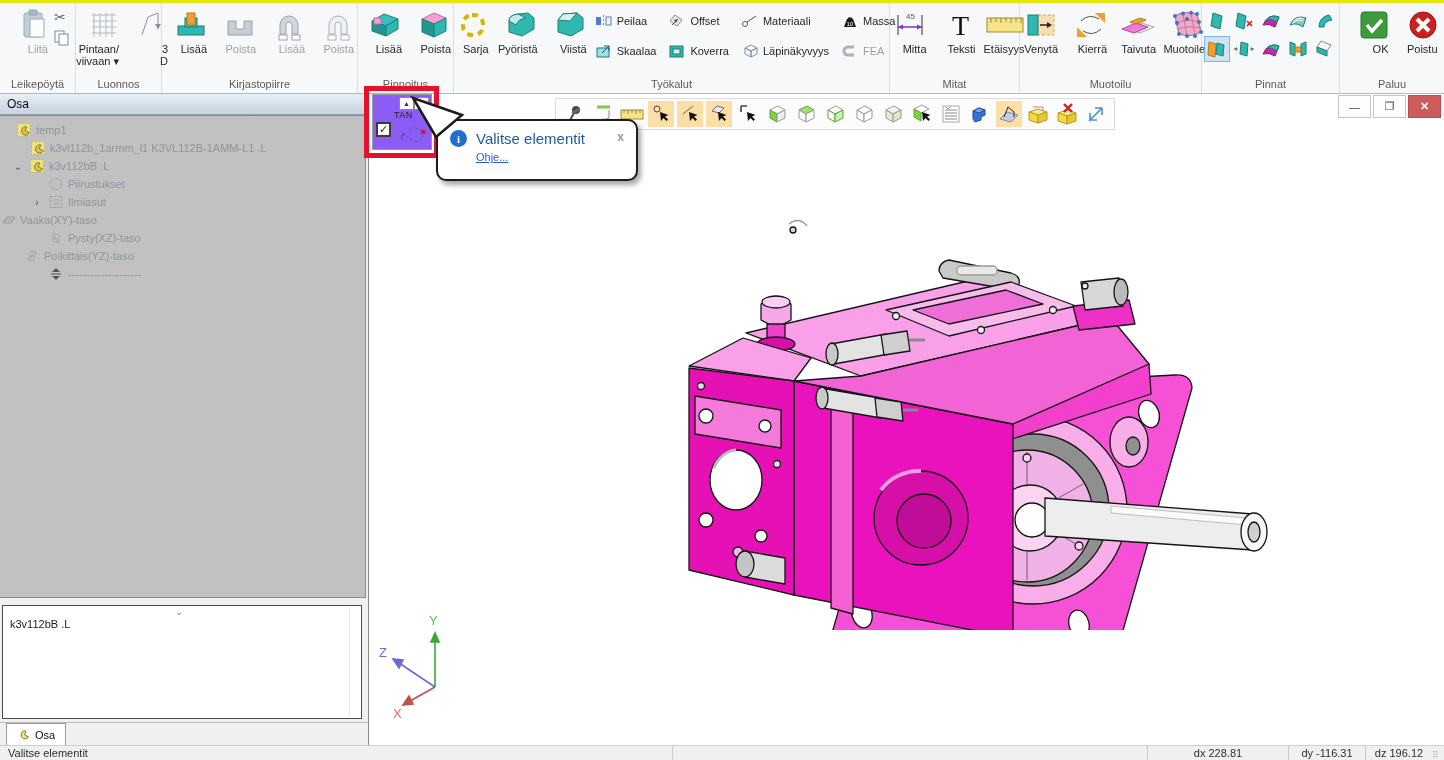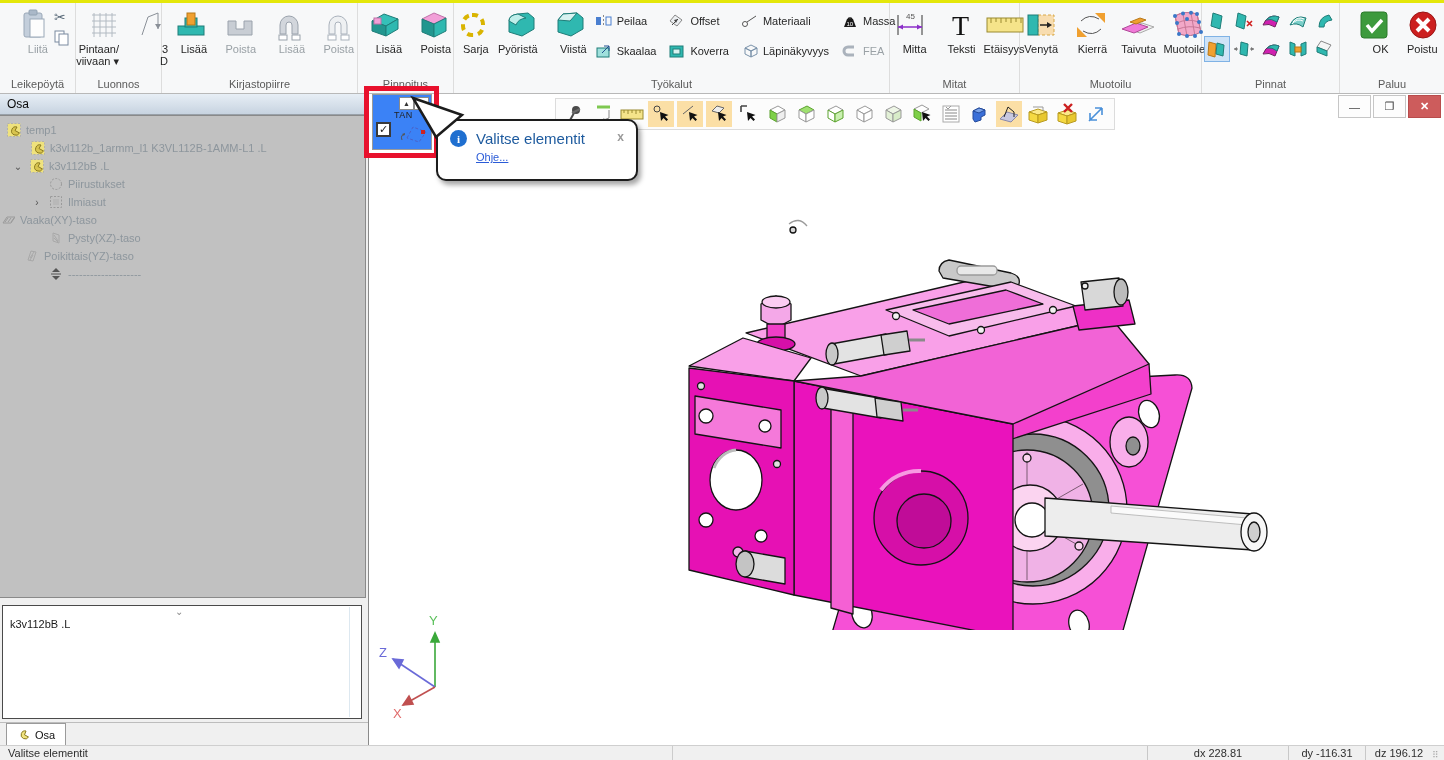--- a/index.html
+++ b/index.html
@@ -54,21 +54,21 @@
   .wbtn{width:31px;height:21px;background:#fdfdfd;border:1px solid #c6c6c6;display:flex;align-items:center;justify-content:center;
         font-size:11px;color:#444}
   .wbtn.close{background:#cd5c5c;border-color:#b84c4c;color:#fff;font-weight:bold}
   #floatbar{position:absolute;left:186px;top:5px;height:30px;display:flex;align-items:center;gap:3px;background:#fcfcfc;
             border:1px solid #dcdcdc;padding:0 5px}
   .ticon{width:26px;height:26px;display:flex;align-items:center;justify-content:center}
   .ticon.hl{background:#fbdfa6}
 
   
   #redbox{position:absolute;left:364px;top:86px;width:65px;height:62px;border:5px solid #e8112d;z-index:60;background:transparent}
-  #tanpanel{position:absolute;left:372px;top:94px;width:58px;height:54px;background:#3b82f6;border:1px solid #9a9a9a;z-index:55}
+  #tanpanel{position:absolute;left:372px;top:94px;width:58px;height:54px;background:#8b5cf6;border:1px solid #9a9a9a;z-index:55}
   .tp-btn{position:absolute;top:2px;width:13px;height:11px;border:1px solid #8a8a8a;background:#fff;font-size:7px;color:#333;
           display:flex;align-items:center;justify-content:center}
   .tp-tan{position:absolute;left:21px;top:15px;font-size:9px;color:#222;letter-spacing:.5px}
   .tp-cb{position:absolute;left:3px;top:27px;width:15px;height:15px;border:2px solid #3a3a3a;background:#fff;box-sizing:border-box;
          display:flex;align-items:center;justify-content:center;font-size:11px;color:#222}
 
   
   #tooltip{position:absolute;left:436px;top:119px;width:198px;height:58px;background:#fff;border:2px solid #1c1c1c;
            border-radius:10px;box-shadow:3px 4px 5px rgba(0,0,0,.35);z-index:70}
   #tooltip .tail{position:absolute;left:-28px;top:-26px;width:56px;height:46px;z-index:71}
@@ -497,21 +497,21 @@
       </div>
     </div>
     <div class="rg-label">Paluu</div>
   </div>
 </div>
 
 <div id="sidebar">
   <div class="sb-header">Osa</div>
 
   <div class="sb-tree">
-    <div class="trow" style="padding-left:6px">
+    <div class="trow" style="padding-left:16px">
       <span class="ticn">
           <svg width="14" height="14">
             <rect x="0.5" y="0.5" width="13" height="13" fill="#efe27d" stroke="#b0b0b0" stroke-dasharray="2 1.5"></rect>
             <path d="M10,4 a4.2,4.2 0 1 0 2.5,6 l-4.5,-2.5 z" fill="#d8c44e" stroke="#8a7a20"></path>
           </svg>
         </span>
       <span>temp1</span>
     </div>
     <div class="trow" style="padding-left:30px">
       <span class="ticn">

